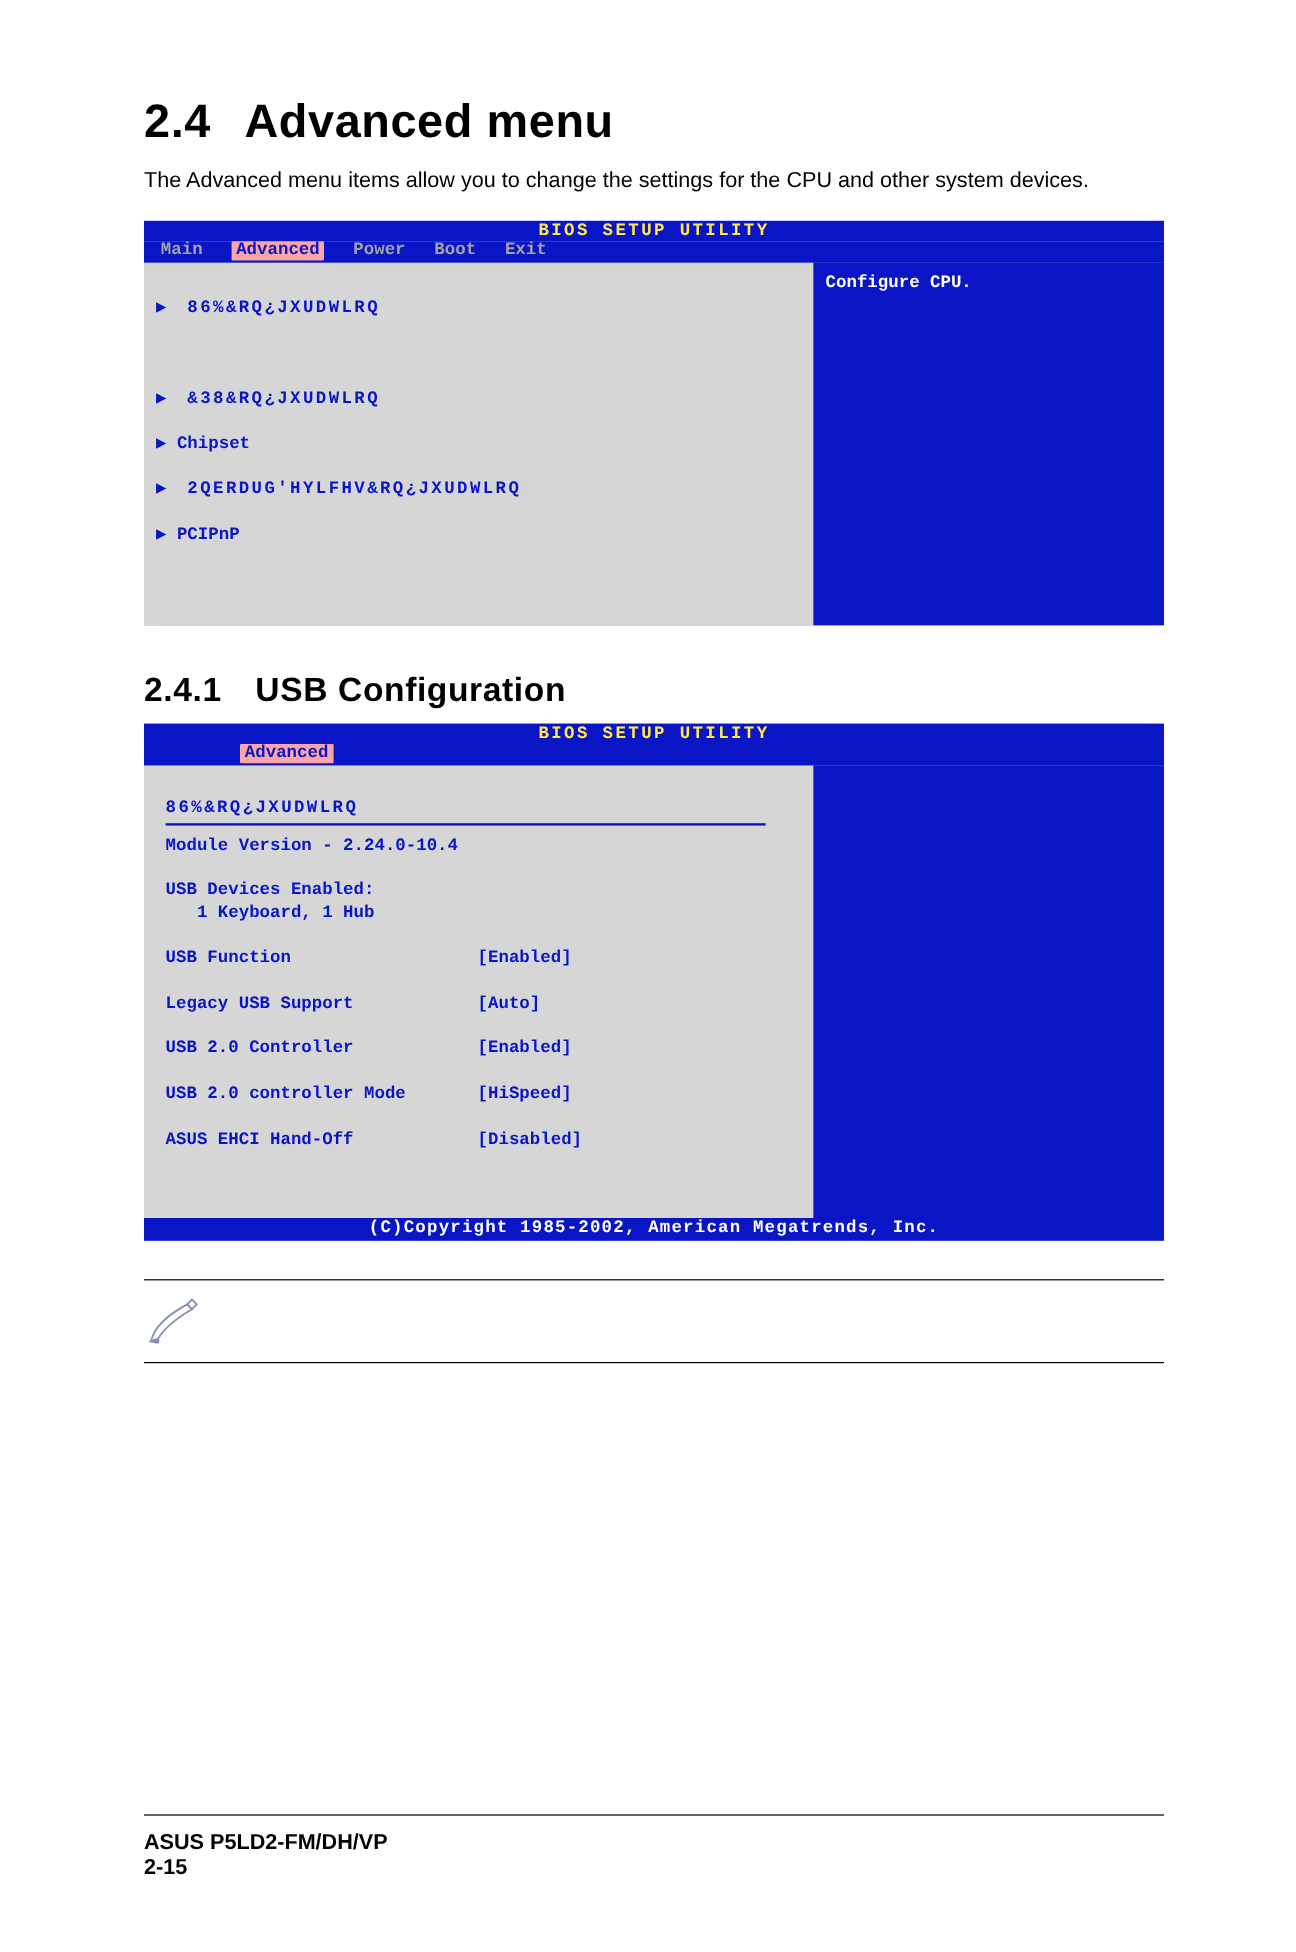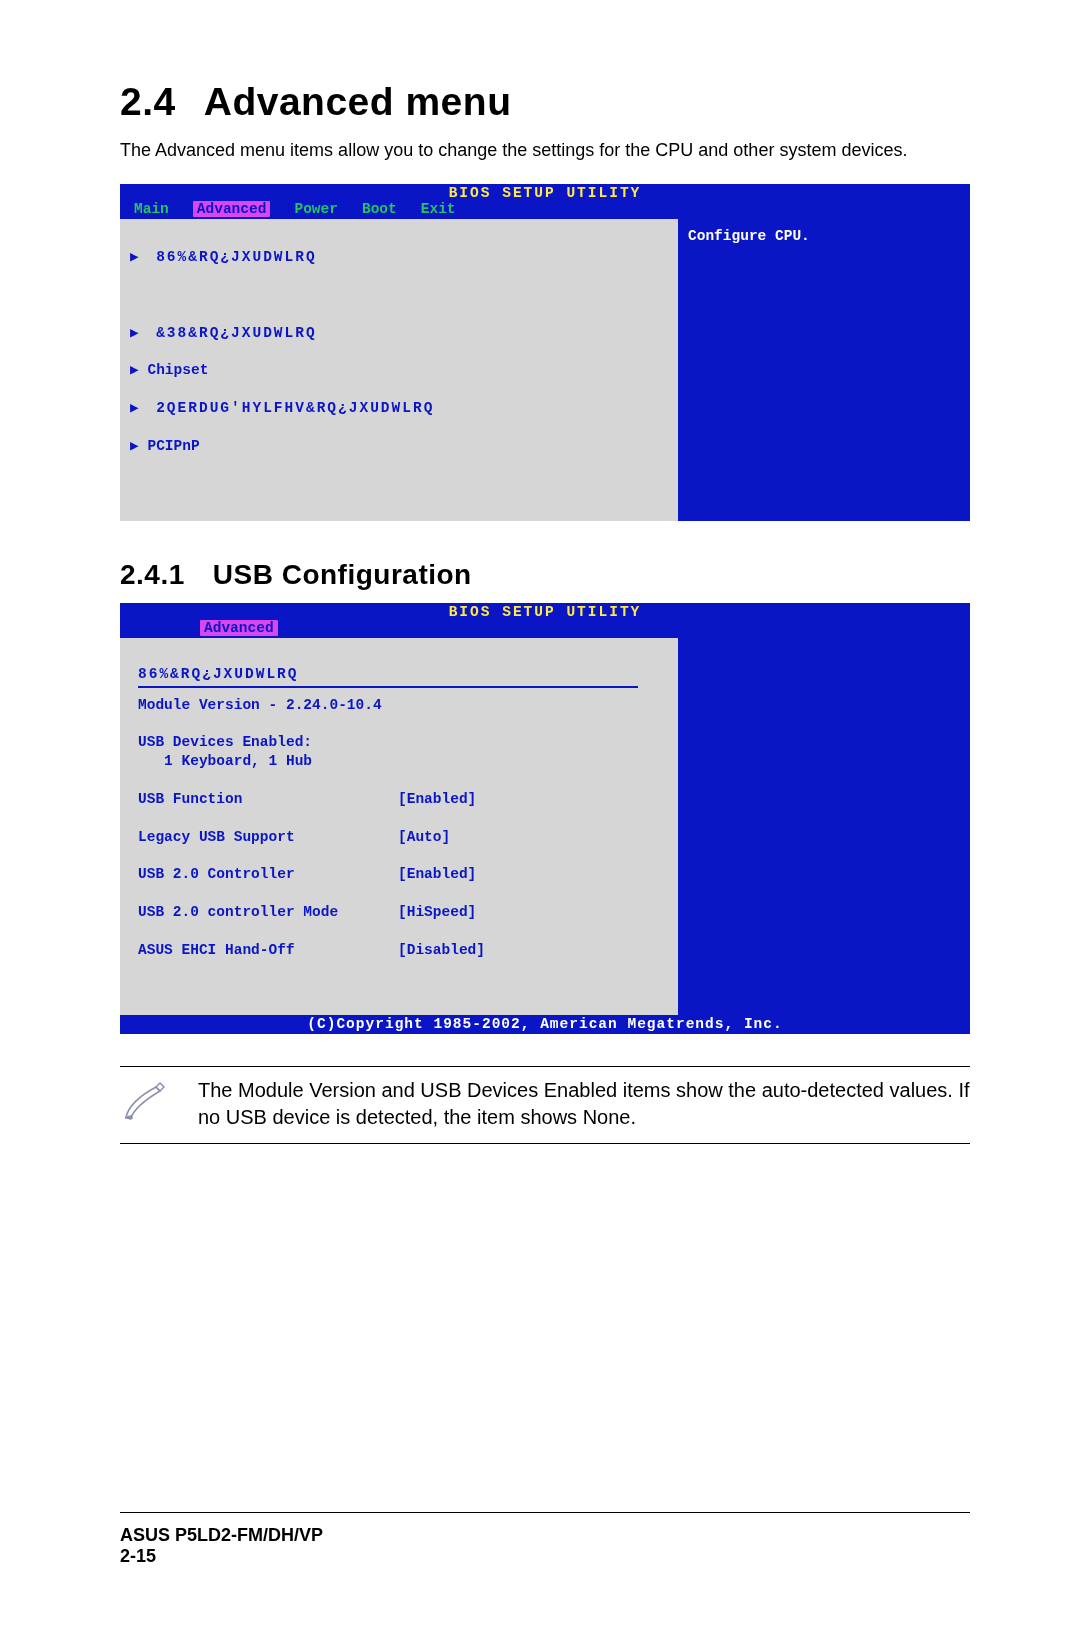--- a/index.html
+++ b/index.html
@@ -80,23 +80,23 @@
     letter-spacing: 2px;
   }
   .bios .tabs {
     background: #0a16c6;
     padding: 0 14px 2px 14px;
     display: flex;
     gap: 24px;
     color: #fff;
     font-weight: bold;
   }
-  .bios .tabs .tab { color:#22c55e; }
+  .bios .tabs .tab { color:#a3a3a3; }
   .bios .tabs .tab.active {
-    background: #d946ef;
+    background: #fca5a5;
     color: #0a16c6;
     padding: 0 4px;
     border-radius: 1px;
   }
   .bios .body {
     display: flex;
     background: #0a16c6;
     min-height: 150px;
   }
   .bios .left {
@@ -227,21 +227,20 @@
   </div>
 
   <div class="note-row" style="margin-top:32px;">
     <div class="icon-cell">
       <svg width="48" height="44" viewBox="0 0 48 44">
         <path d="M6 38 Q10 22 36 8 L40 12 Q16 26 10 40 Z" fill="none" stroke="#8a8fb0" stroke-width="1.5"></path>
         <path d="M5 39 Q14 34 12 40 Z" fill="#8a8fb0" stroke="#8a8fb0" stroke-width="1"></path>
         <path d="M36 8 L40 4 L44 8 L40 12 Z" fill="none" stroke="#8a8fb0" stroke-width="1.5"></path>
       </svg>
     </div>
-    <div class="text">The Module Version and USB Devices Enabled items show the auto-detected values. If no USB device is detected, the item shows None.</div>
   </div>
 
   <div class="page-footer">
     <span>ASUS P5LD2-FM/DH/VP</span>
     <span>2-15</span>
   </div>
 
 </div>
 
 </body></html>

